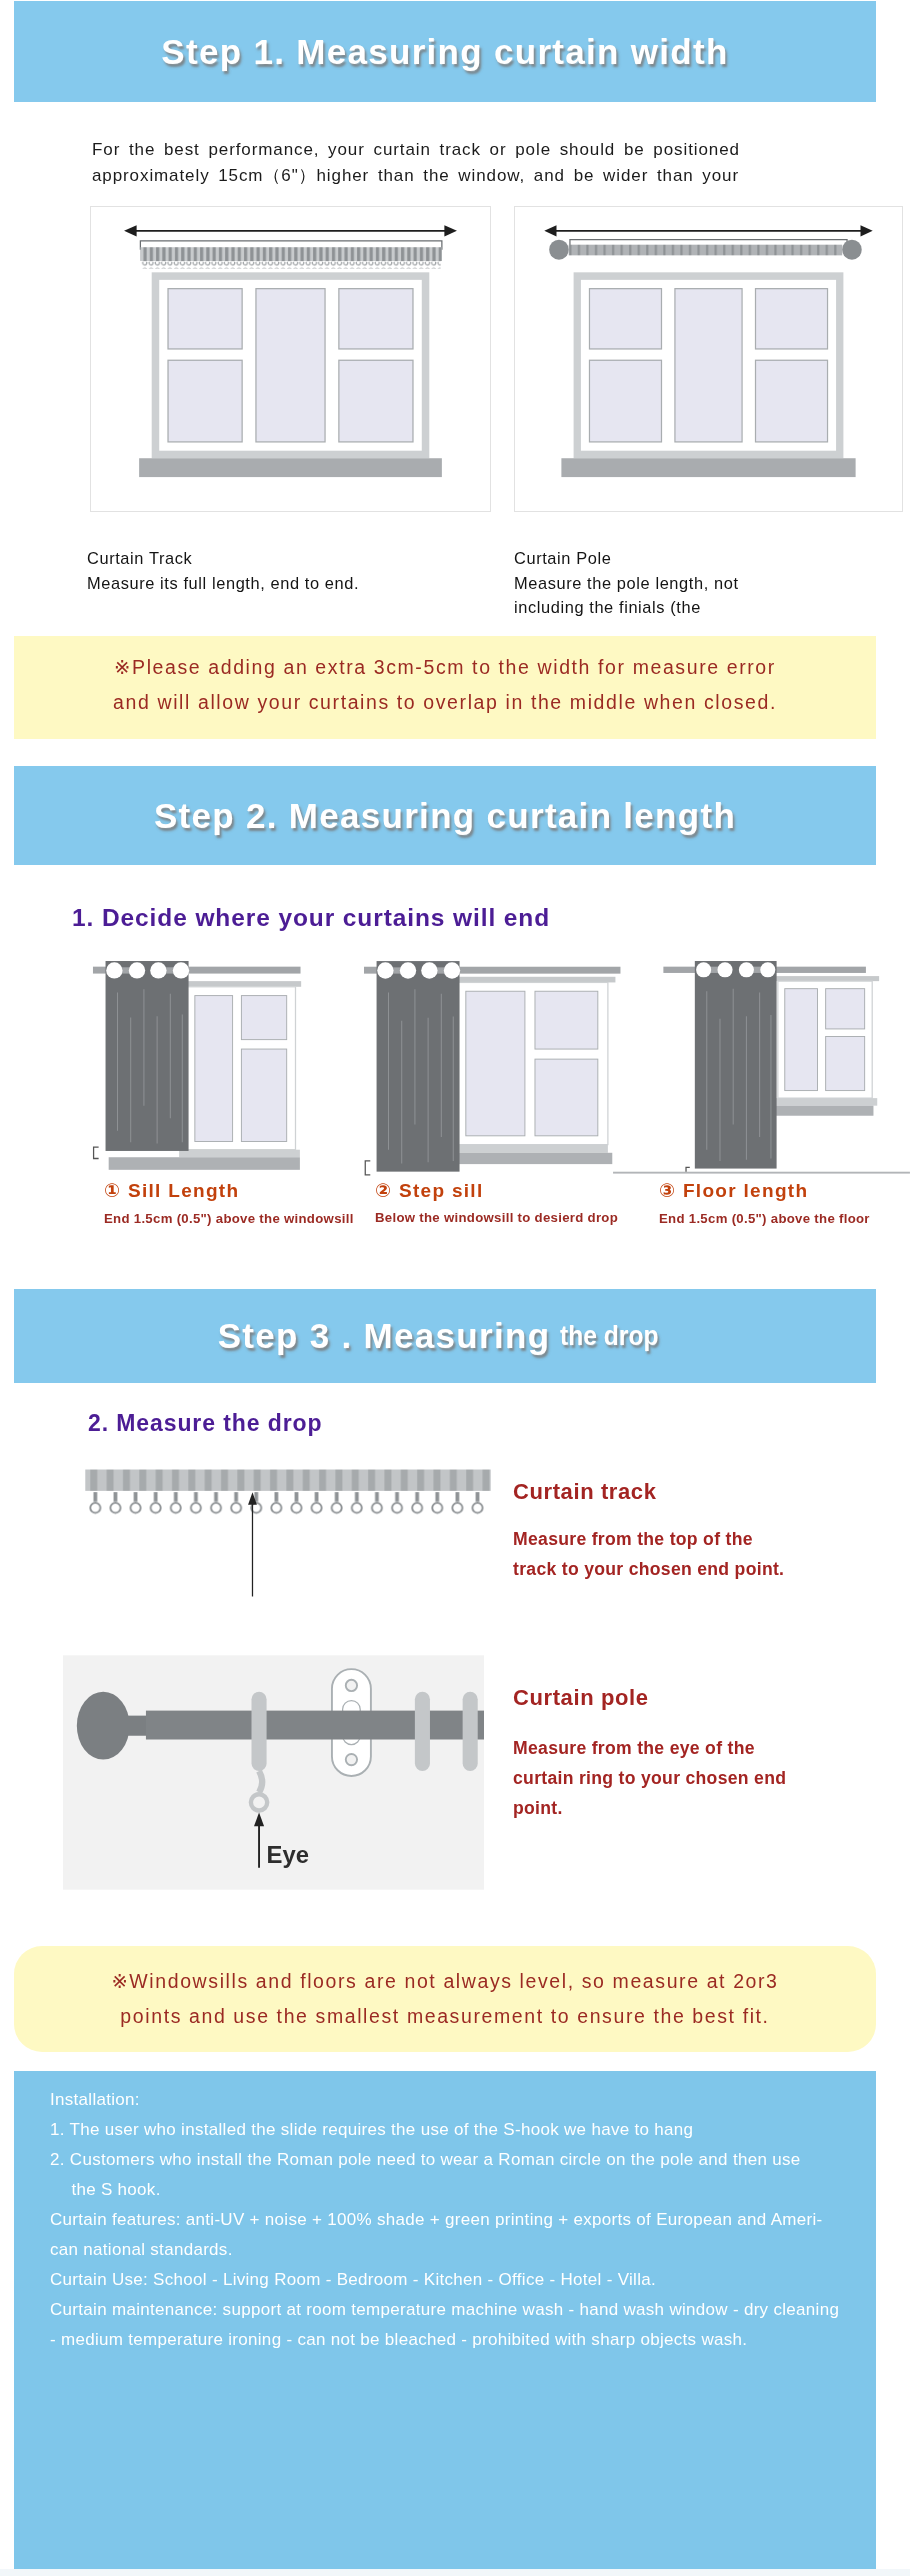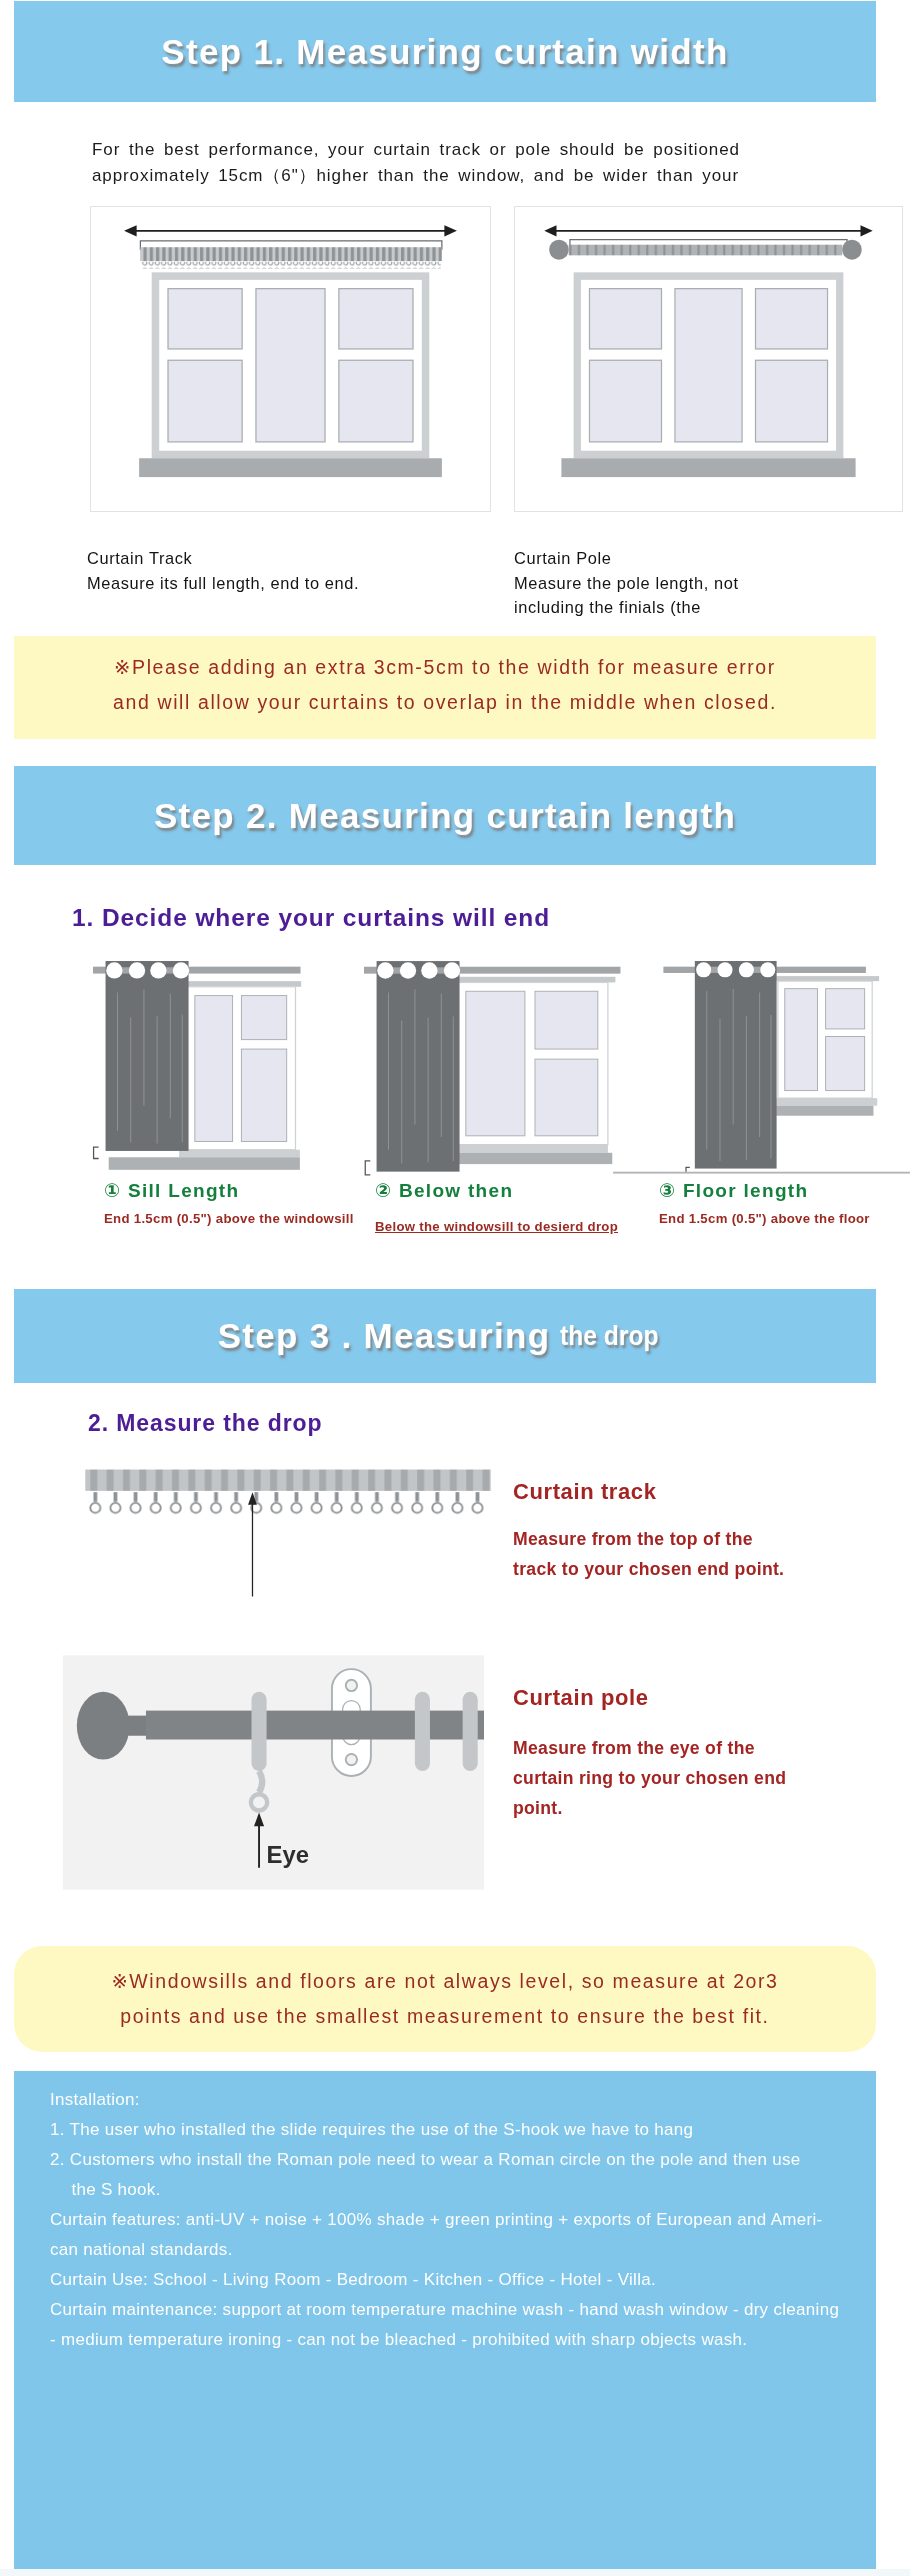--- a/index.html
+++ b/index.html
@@ -11,21 +11,21 @@
         text-shadow:1.9px 2.5px 2.5px rgba(120,120,120,0.85),0.6px 0.6px 0 rgba(255,255,255,0.4);}
   .banner-title-sub{font-size:28px;letter-spacing:0;display:inline-block;transform:scaleX(0.88);
         transform-origin:left center;margin-left:10px;}
   .intro-line{font-size:17px;color:#1b1b1b;letter-spacing:0.9px;word-spacing:3.1px;line-height:26.4px;}
   .figbox{border:0.6px solid #e2e2e2;background:#ffffff;}
   .cap-label{font-size:16.4px;color:#141414;letter-spacing:0.6px;line-height:24.5px;}
   .cap-desc{font-size:16.4px;color:#141414;letter-spacing:0.6px;line-height:24.5px;}
   .note{left:14px;width:862px;background:#fef9c3;text-align:center;color:#9b2a23;}
   .note-line{font-size:19.5px;letter-spacing:1.6px;line-height:35px;white-space:nowrap;}
   .sec-heading{font-weight:bold;font-size:24.5px;color:#4c1d95;letter-spacing:0.9px;}
-  .opt-label{font-size:19px;font-weight:bold;color:#15803d;letter-spacing:1.3px;}
+  .opt-label{font-size:19px;font-weight:bold;color:#c2410c;letter-spacing:1.3px;}
   .opt-desc{font-size:13.2px;font-weight:bold;color:#9b2a23;letter-spacing:0.3px;}
   .red-h{font-size:22px;font-weight:bold;color:#a32422;letter-spacing:0.6px;}
   .red-desc{font-size:17.6px;font-weight:bold;color:#a32422;line-height:30px;letter-spacing:0.3px;}
   .info{left:14px;width:862px;background:#7fc6ea;color:#ffffff;}
   .info-line{font-size:17px;line-height:30px;letter-spacing:0.3px;color:#ffffff;white-space:nowrap;}
   .info-indent{padding-left:21.4px;}
   svg{display:block;}
 </style>
 </head>
 <body>
@@ -242,22 +242,22 @@
       <rect x="0" y="335" width="472" height="3" fill="#b2b5b8"></rect>
       <polyline points="122,328 116,328 116,335" fill="none" stroke="#555555" stroke-width="2"></polyline>
     </svg>
   </div>
 
   <div class="abs" style="top:1179px;left:104px;width:264px;">
     <div class="opt-label">① Sill Length</div>
     <div class="opt-desc" style="margin-top:8.8px;">End 1.5cm (0.5") above the windowsill</div>
   </div>
   <div class="abs" style="top:1179px;left:375px;width:264px;">
-    <div class="opt-label">② Below then</div>
-    <div class="opt-desc" style="margin-top:17px;text-decoration:underline;">Below the windowsill to desierd drop</div>
+    <div class="opt-label">② Step sill</div>
+    <div class="opt-desc" style="margin-top:8px;">Below the windowsill to desierd drop</div>
   </div>
   <div class="abs" style="top:1179px;left:659px;width:264px;">
     <div class="opt-label">③ Floor length</div>
     <div class="opt-desc" style="margin-top:8.8px;">End 1.5cm (0.5") above the floor</div>
   </div>
 
   <div class="abs banner" style="top:1289px;height:94px;">
     <span class="banner-title">Step 3 . Measuring</span>
     <span class="banner-title banner-title-sub">the drop</span>
   </div>

